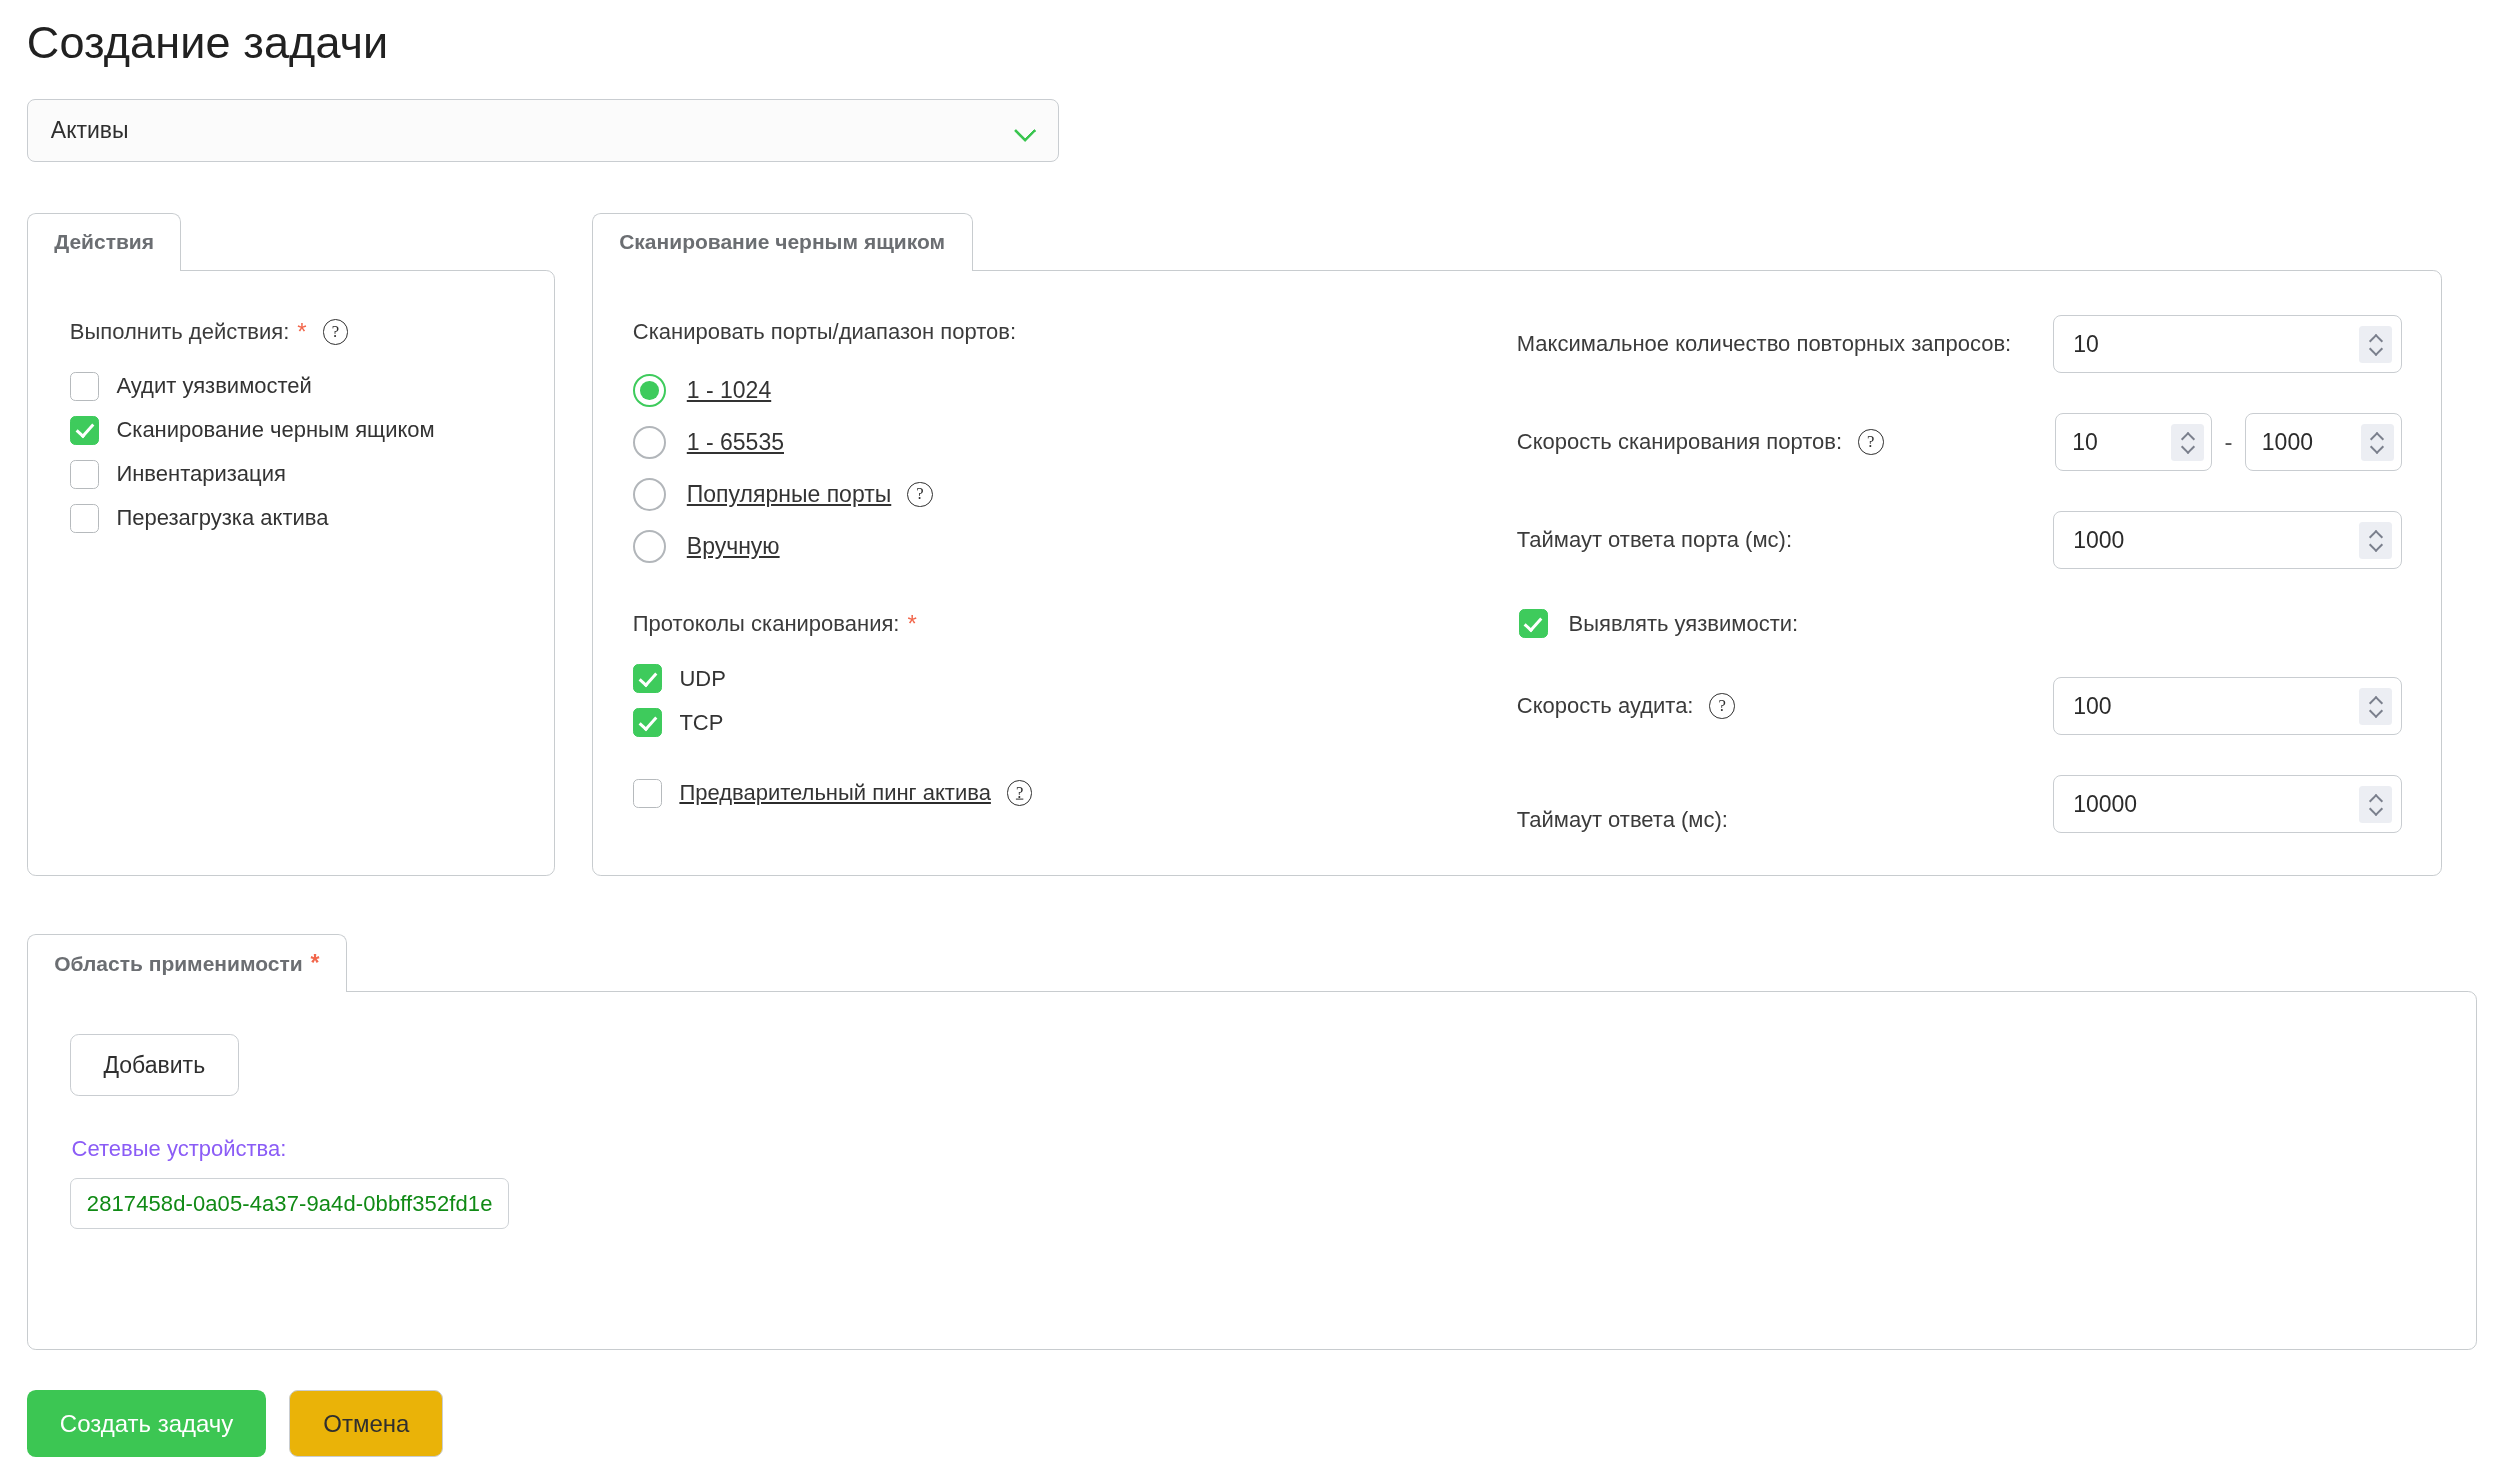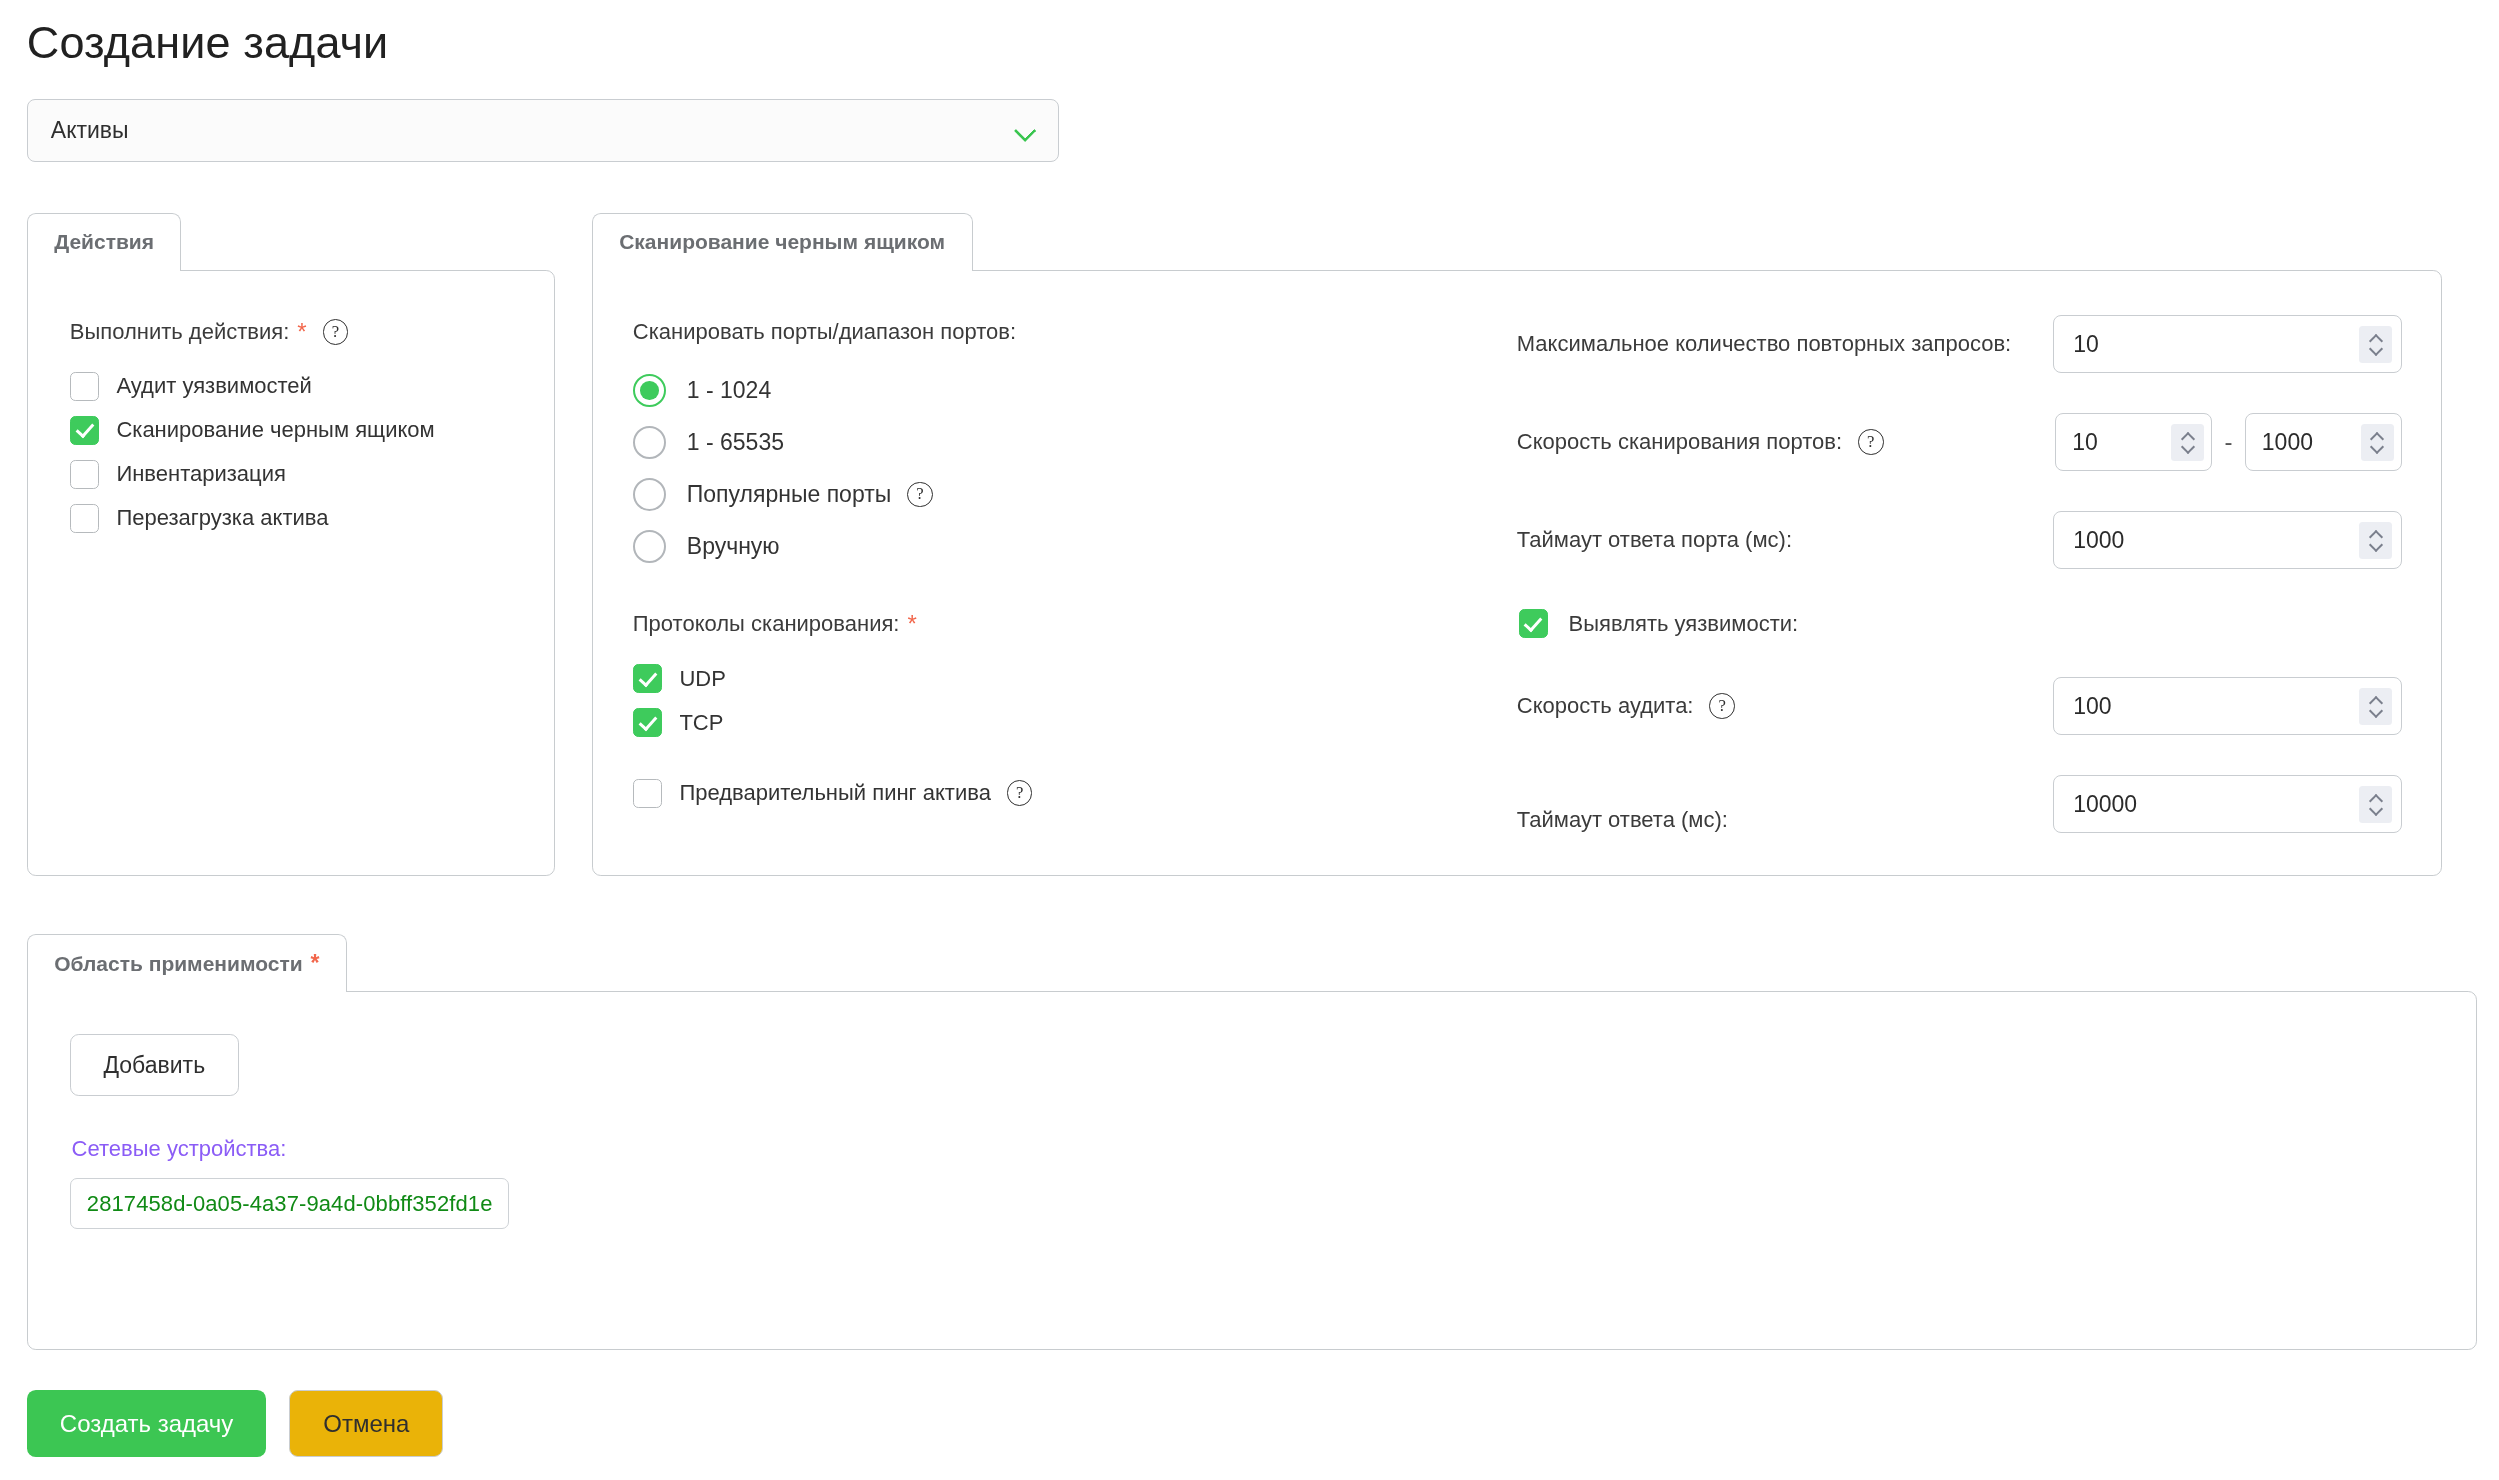--- a/index.html
+++ b/index.html
@@ -181,20 +181,21 @@
     position: absolute;
     left: 5.3px; top: 5.3px;
     width: 18.5px; height: 18.5px;
     border-radius: 50%;
     background: #3ecb5c;
   }
   .radio-row .lbl {
     font-size: 23px;
     color: #333333;
     margin-left: 21px;
+    text-decoration: underline;
   }
 
   
   .help {
     width: 25.5px; height: 25.5px;
     border: 1.8px solid #2f2f2f;
     border-radius: 50%;
     display: inline-flex;
     align-items: center;
     justify-content: center;
@@ -431,21 +432,21 @@
 
           <div class="opt-row">
             <span class="cb on"></span>
             <span class="lbl">UDP</span>
           </div>
           <div class="opt-row">
             <span class="cb on"></span>
             <span class="lbl">TCP</span>
           </div>
 
-          <div class="opt-row" style="margin-top:26.4px;">
+          <div class="opt-row" style="margin-top:26.4px;text-decoration:underline;">
             <span class="cb"></span>
             <span class="lbl">Предварительный пинг актива</span>
             <span class="help">
                 <span>?</span>
               </span>
           </div>
         </div>
 
         <div class="scan-col-right">
 

